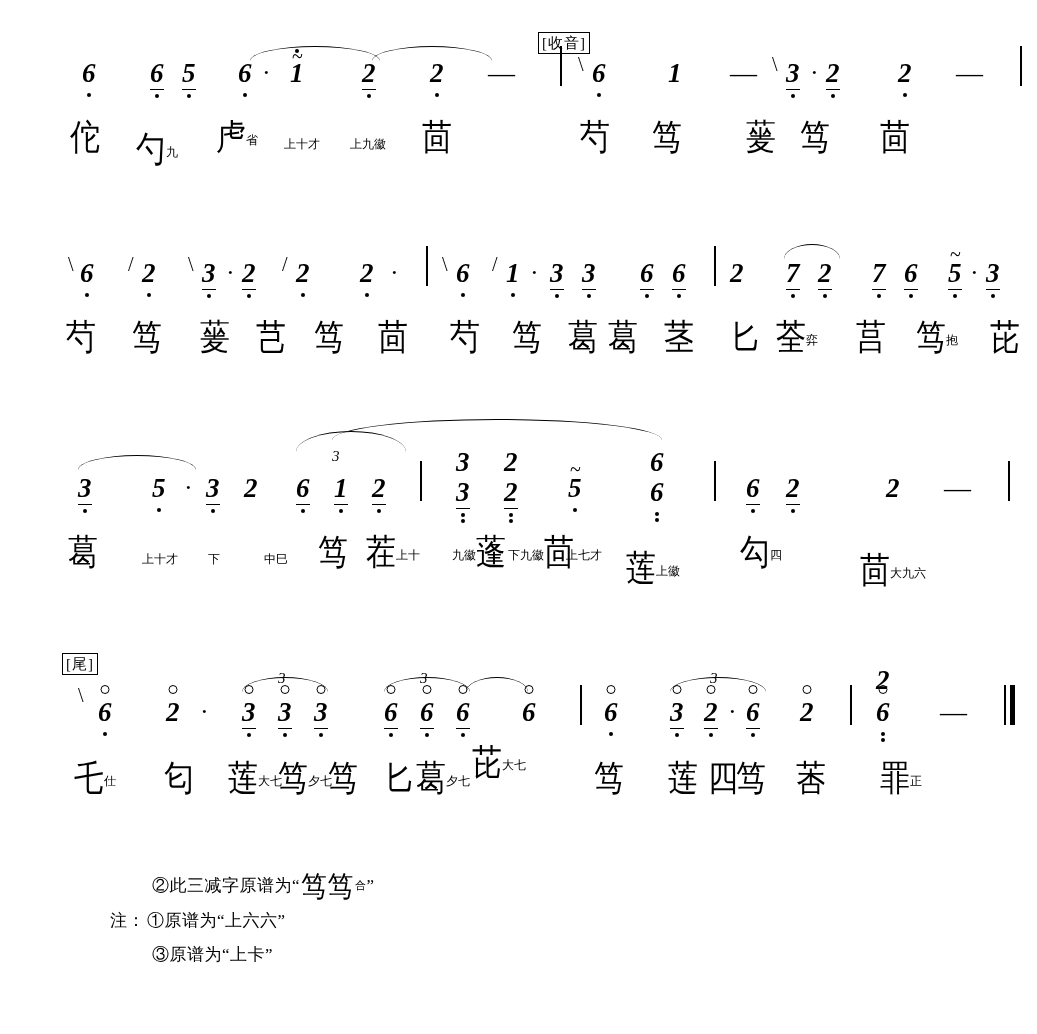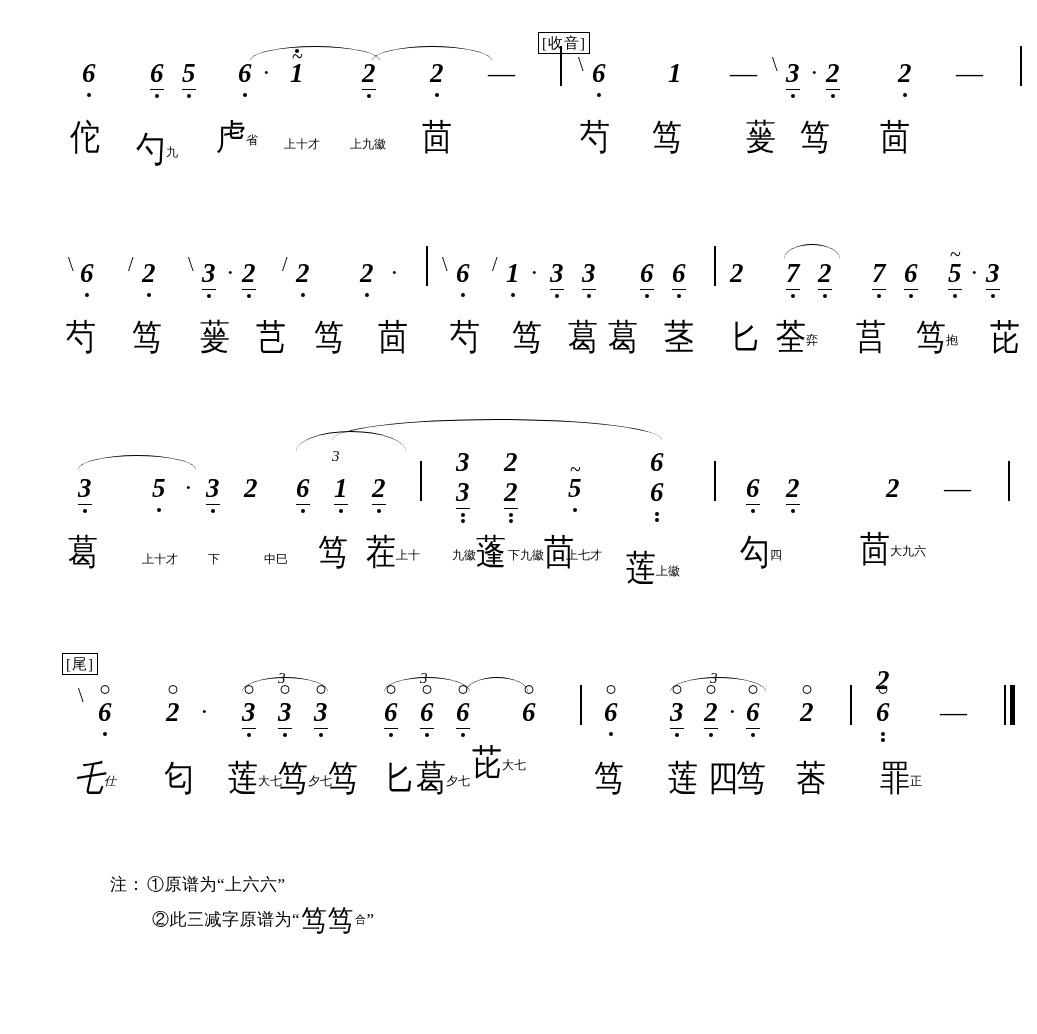--- a/index.html
+++ b/index.html
@@ -401,21 +401,21 @@
       <div class="tab" style="left:82px; top:14px;"><span class="subcol">上</span><span class="sub">十才</span></div>
       <div class="tab" style="left:148px; top:14px;"><span class="subcol">下</span></div>
       <div class="tab" style="left:204px; top:14px;"><span class="subcol">中</span><span class="sub">巳</span></div>
       <div class="tab" style="left:258px; top:10px;"><span class="big">笃</span></div>
       <div class="tab" style="left:306px; top:10px;"><span class="big">茬</span><span class="sub">上十</span></div>
       <div class="tab" style="left:392px; top:10px;"><span class="sub">九徽</span><span class="big">蓬</span></div>
       <div class="tab" style="left:448px; top:10px;"><span class="sub">下九徽</span><span class="big">茴</span></div>
       <div class="tab" style="left:506px; top:14px;font-family:Liberation Mono, monospace;"><span class="subcol">上</span><span class="sub">七才</span></div>
       <div class="tab" style="left:566px; top:26px;"><span class="big">莲</span><span class="sub">上徽</span></div>
       <div class="tab" style="left:680px; top:10px;"><span class="big">勾</span><span class="sub">四</span></div>
-      <div class="tab" style="left:800px; top:10px;font-family:Liberation Mono, monospace;"><span class="big">茴</span><span class="sub">大九六</span></div>
+      <div class="tab" style="left:800px; top:28px;"><span class="big">茴</span><span class="sub">大九六</span></div>
     </div>
   </div>
 
   <div class="system sys4">
     <div class="staff-row">
 
       <div class="marker" style="left:2px; top:-22px;">[尾]</div>
 
       <div class="slide" style="left:18px; top:10px;">\</div>
       <div class="note" style="left:38px; top:22px;"><span class="num dot-low circ-high">6</span></div>
@@ -458,39 +458,42 @@
 
       <div class="dash" style="left:880px; top:22px;">—</div>
 
       <div class="endbar" style="left:944px; top:10px; width:14px;">
         <i class="thin"></i>
           <i class="thick"></i>
       </div>
     </div>
 
     <div class="tabrow">
-      <div class="tab" style="left:14px; top:16px;font-style:italic;"><span class="big">乇</span><span class="sub">仕</span></div>
+      <div class="tab" style="left:14px; top:16px;"><span class="big">乇</span><span class="sub">仕</span></div>
       <div class="tab" style="left:104px; top:16px;"><span class="big">匂</span></div>
       <div class="tab" style="left:168px; top:16px;"><span class="big">莲</span><span class="sub">大七</span></div>
       <div class="tab" style="left:218px; top:16px;"><span class="big">笃</span><span class="sub">夕七</span></div>
       <div class="tab" style="left:268px; top:16px;"><span class="big">笃</span></div>
       <div class="tab" style="left:324px; top:16px;"><span class="big">匕</span></div>
       <div class="tab" style="left:356px; top:16px;"><span class="big">葛</span><span class="sub">夕七</span></div>
       <div class="tab" style="left:412px; top:0;"><span class="big">芘</span><span class="sub">大七</span></div>
       <div class="tab" style="left:534px; top:16px;"><span class="big">笃</span></div>
       <div class="tab" style="left:608px; top:16px;"><span class="big">莲</span></div>
       <div class="tab" style="left:648px; top:16px;"><span class="big">四</span></div>
       <div class="tab" style="left:676px; top:16px;"><span class="big">笃</span></div>
       <div class="tab" style="left:736px; top:16px;"><span class="big">莕</span></div>
       <div class="tab" style="left:820px; top:16px;"><span class="big">罪</span><span class="sub">正</span></div>
     </div>
   </div>
 
   <div class="notes">
+    <div class="ln" style="padding-left:42px;">
+      <span>②</span><span>此三减字原谱为“</span><span class="inlineglyph">笃笃</span><span class="tiny">合</span><span>”</span>
+    </div>
     <div class="ln">
       <span class="lbl">注：</span><span>①</span><span>原谱为“上六六”</span>
     </div>
     <div class="ln" style="padding-left:42px;">
-      <span>②</span><span>此三减字原谱为“</span><span class="inlineglyph">笃笃</span><span class="tiny">合</span><span>”</span>
+      <span>③</span><span>原谱为“上卡”</span>
     </div>
   </div>
 
 </div>
 
 </body></html>

